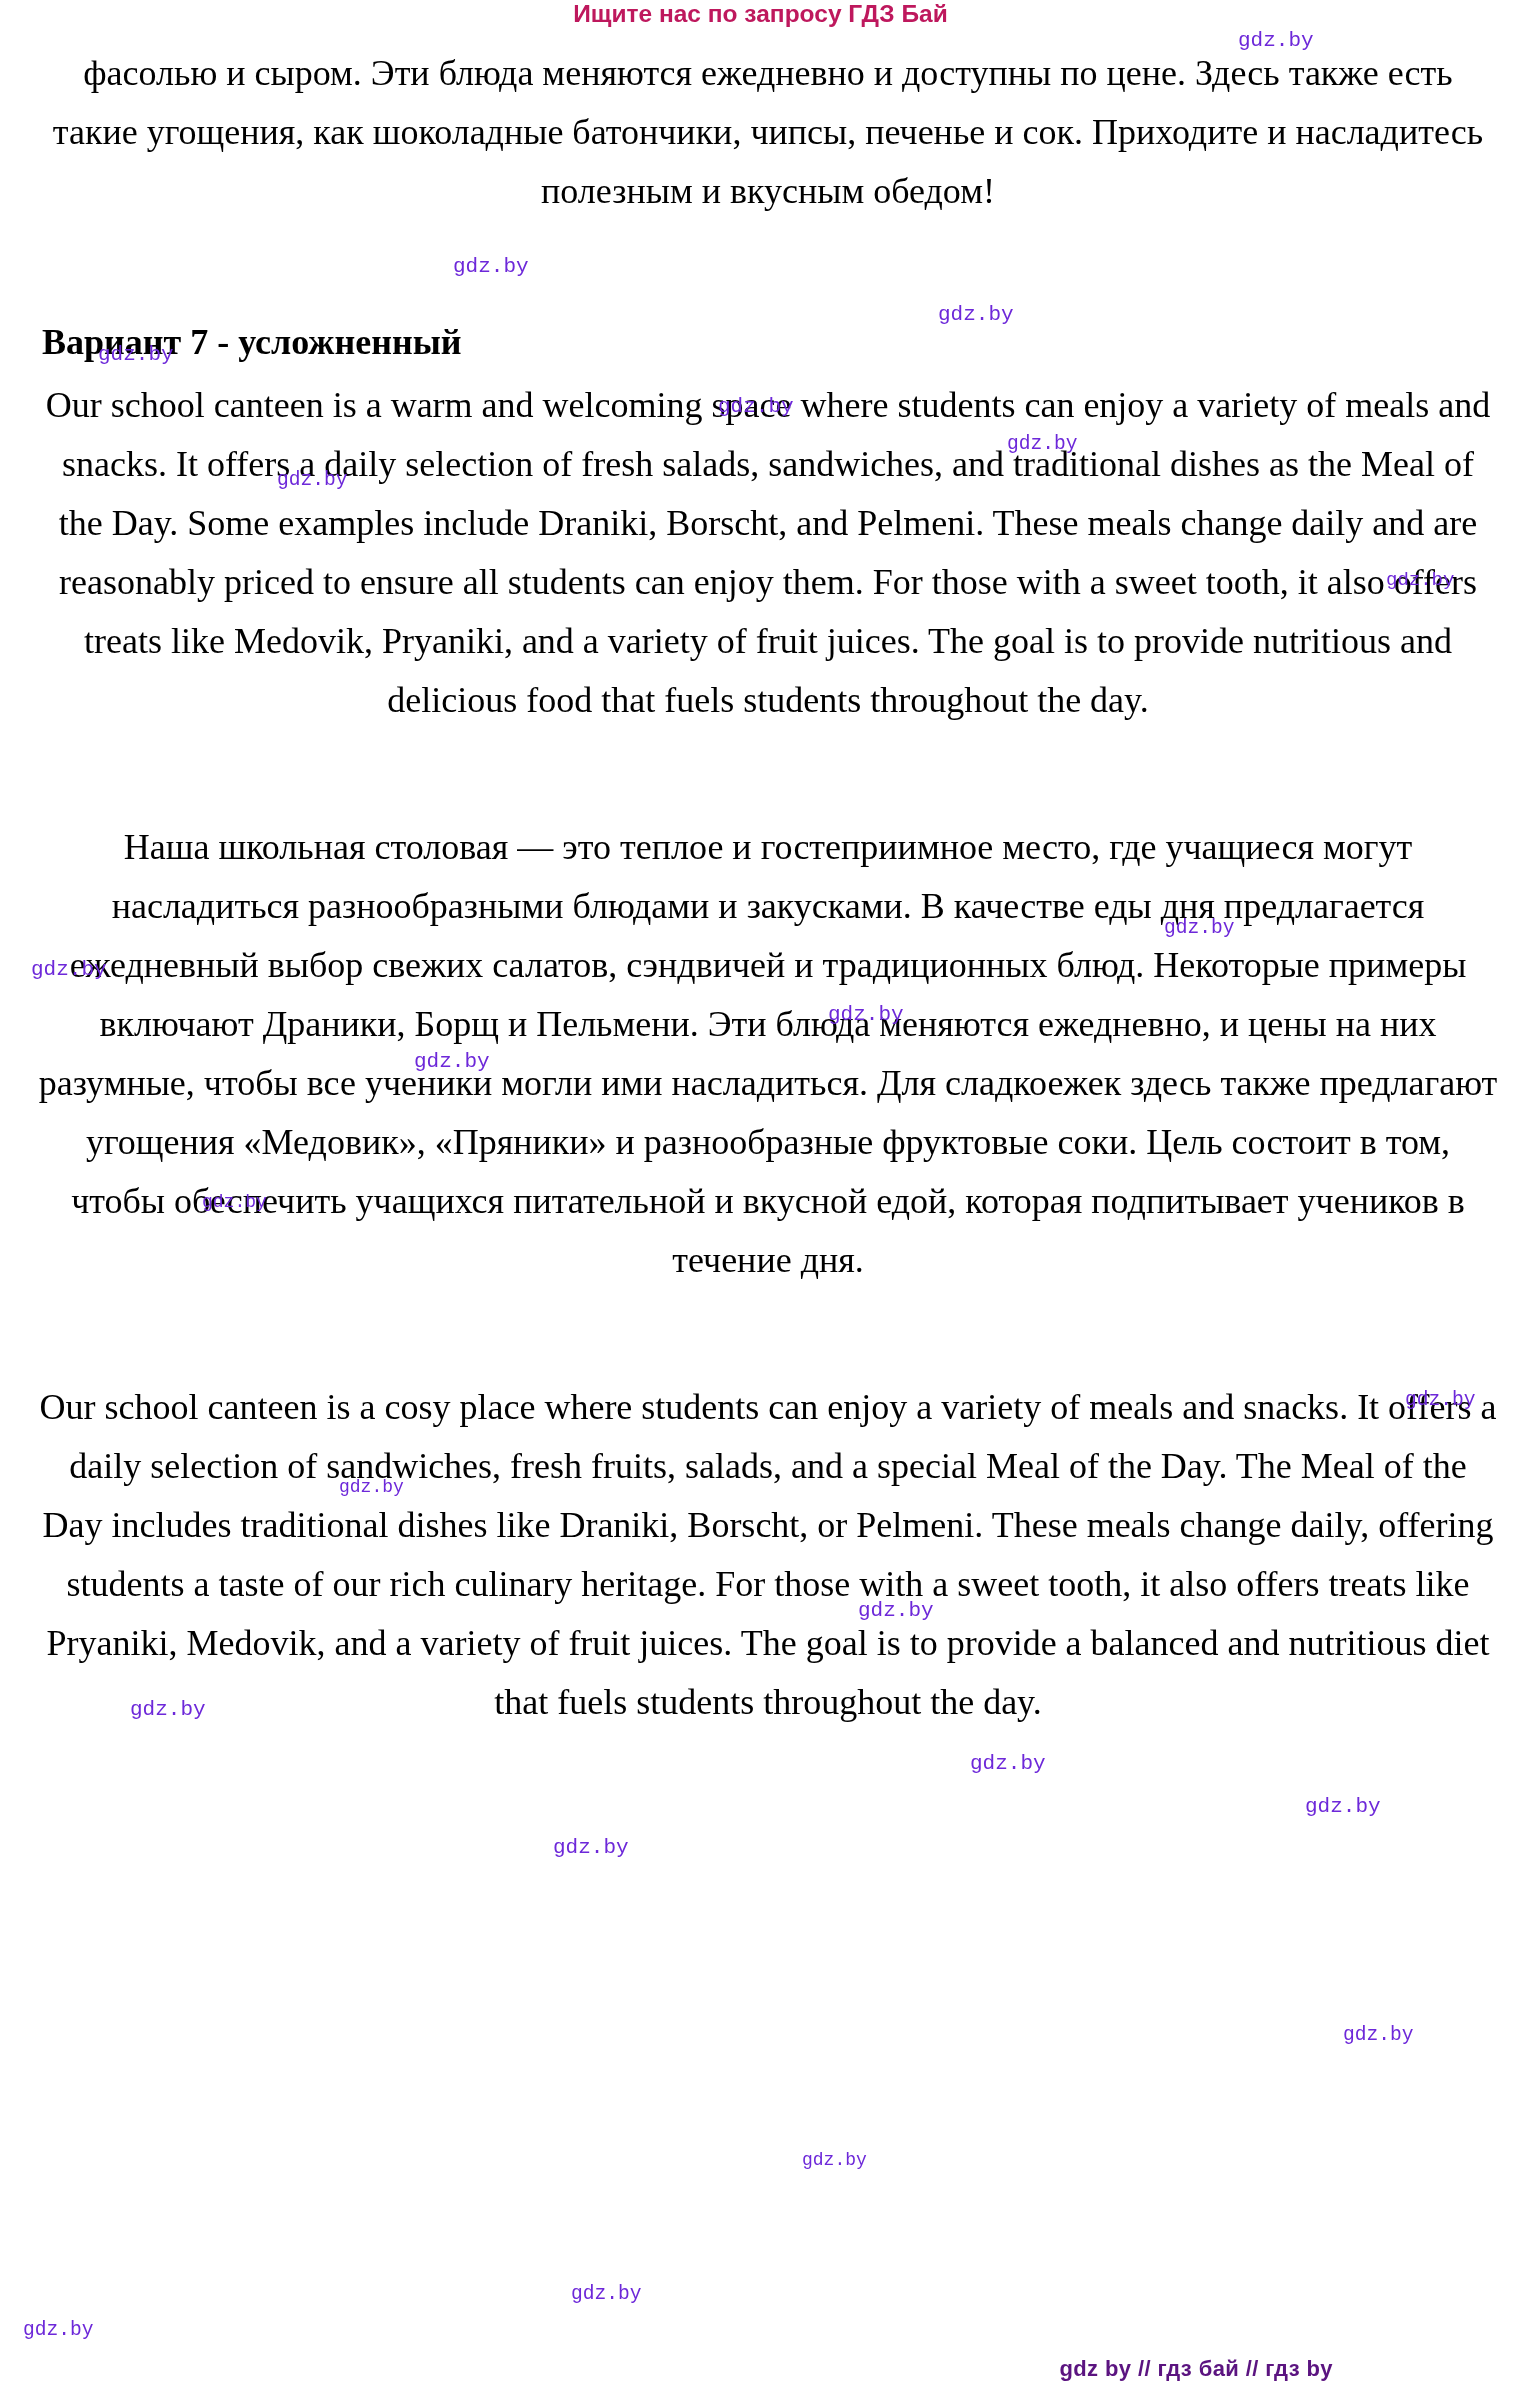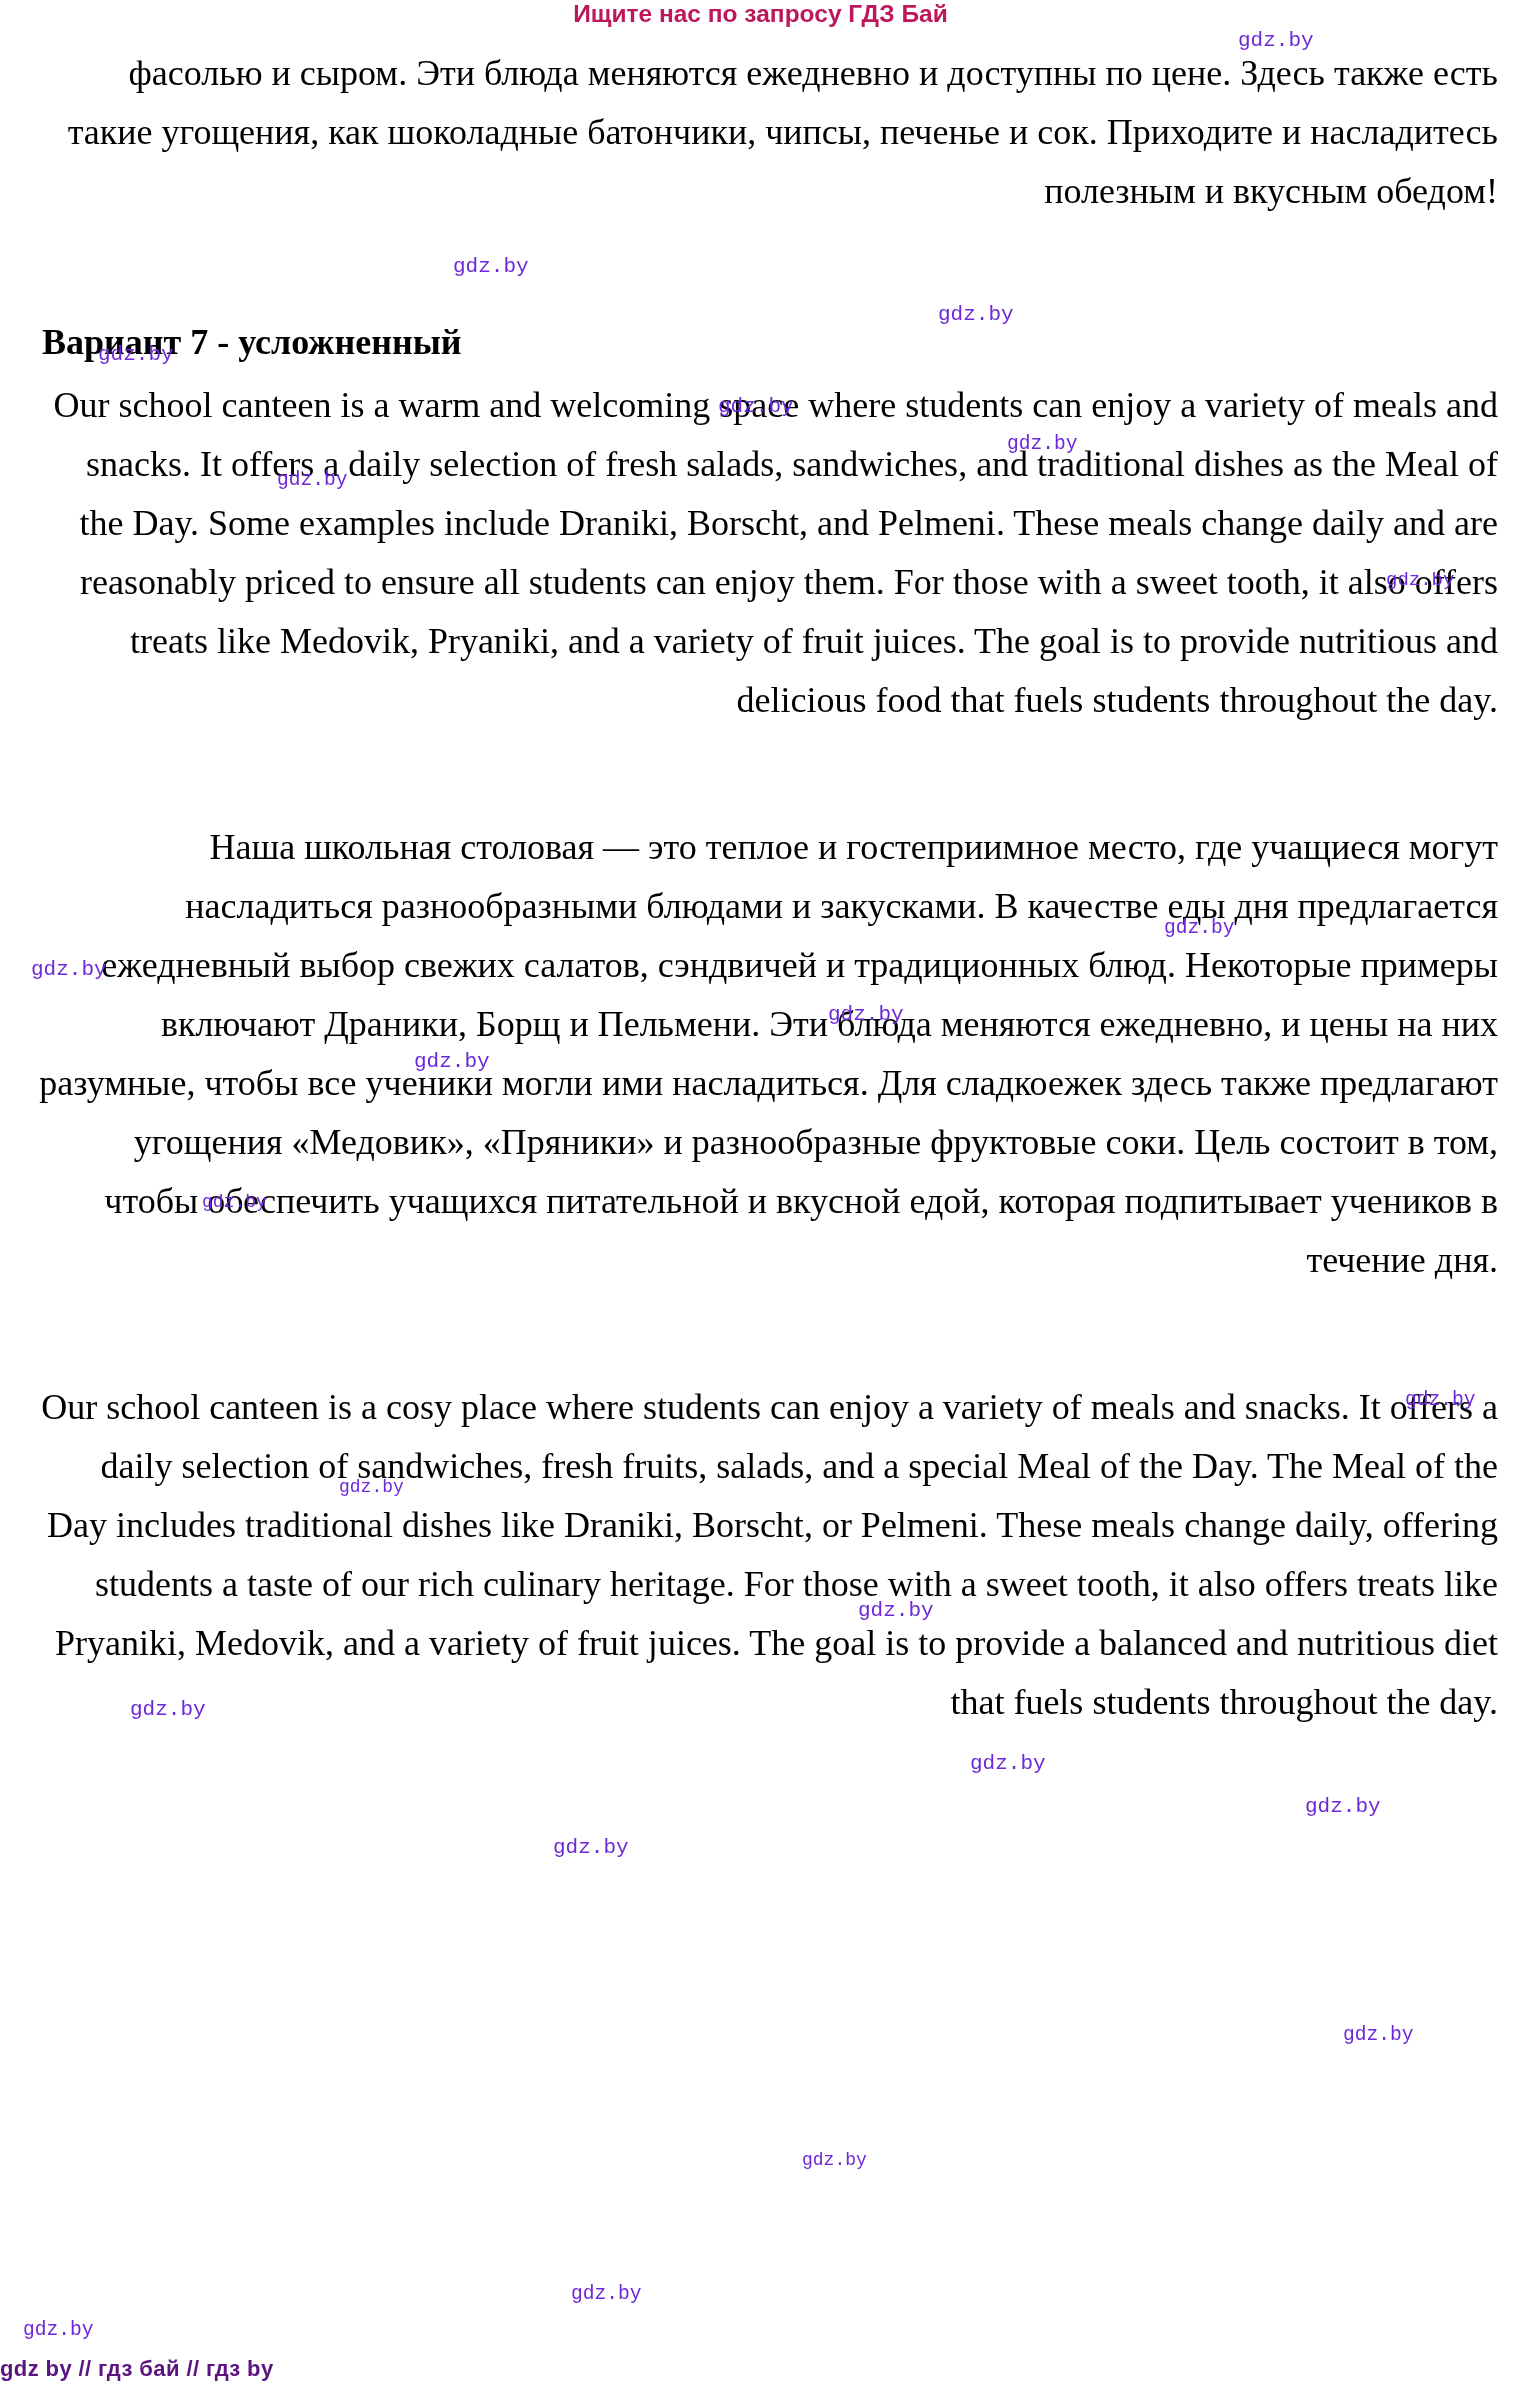--- a/index.html
+++ b/index.html
@@ -41,21 +41,21 @@
     top: 44px;
     width: 1460px;
   }
 
   p.body-text {
     margin: 0;
     font-size: 36px;
     line-height: 59px;
     font-family: "Liberation Serif", "DejaVu Serif", serif;
     color: #000000;
-    text-align: right;
+    text-align: center;
     white-space: pre-wrap;
   }
 
   h2.variant-heading {
     margin: 4px;
     font-size: 36px;
     line-height: 59px;
     font-weight: bold;
     font-family: "Liberation Serif", "DejaVu Serif", serif;
     color: #000000;
@@ -73,21 +73,21 @@
     pointer-events: none;
     user-select: none;
   }
 
   
   .footer {
     position: absolute;
     left: 0px;
     top: 2356px;
     width: 1333px;
-    text-align: left;
+    text-align: right;
     font-family: "Liberation Sans", "DejaVu Sans", sans-serif;
     font-weight: bold;
     font-size: 22px;
     line-height: 25px;
     color: #5b1480;
     letter-spacing: 0.4px;
   }
 </style>
 </head>
 <body>

